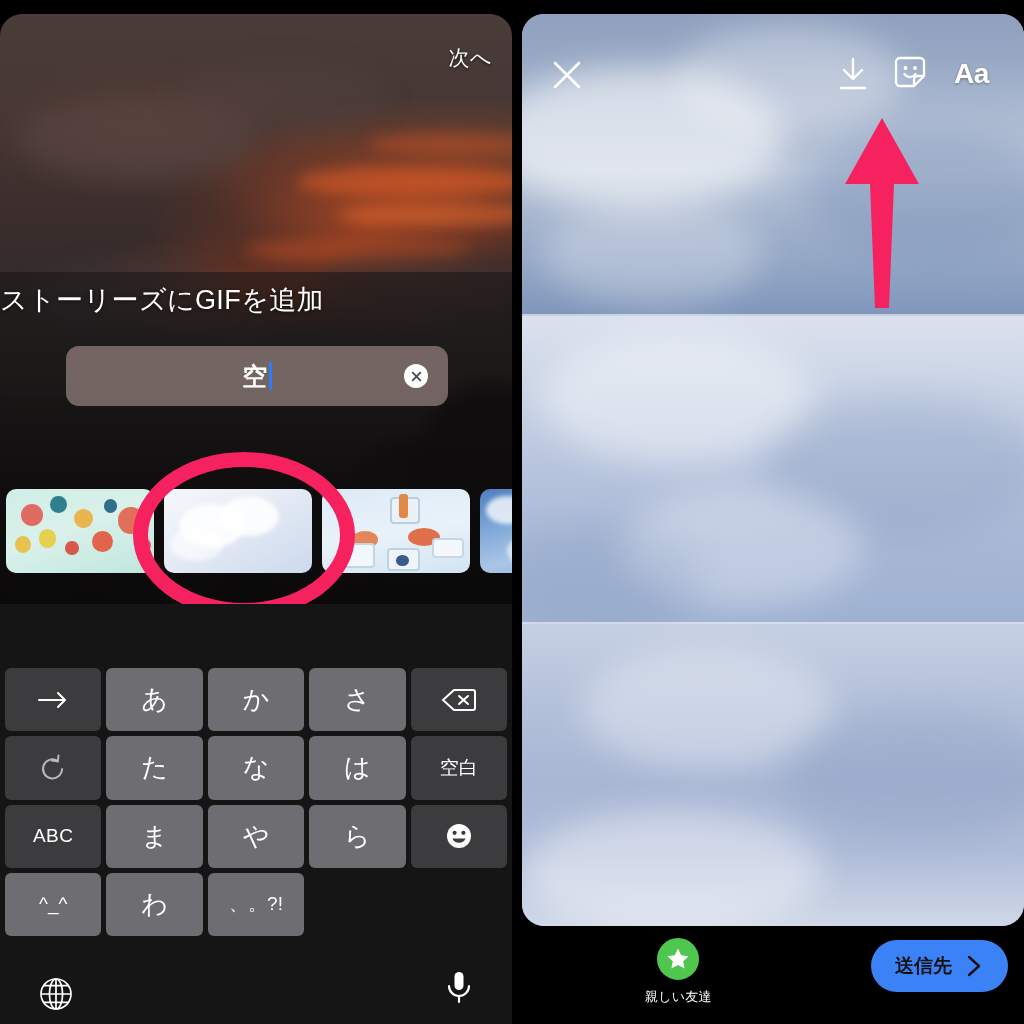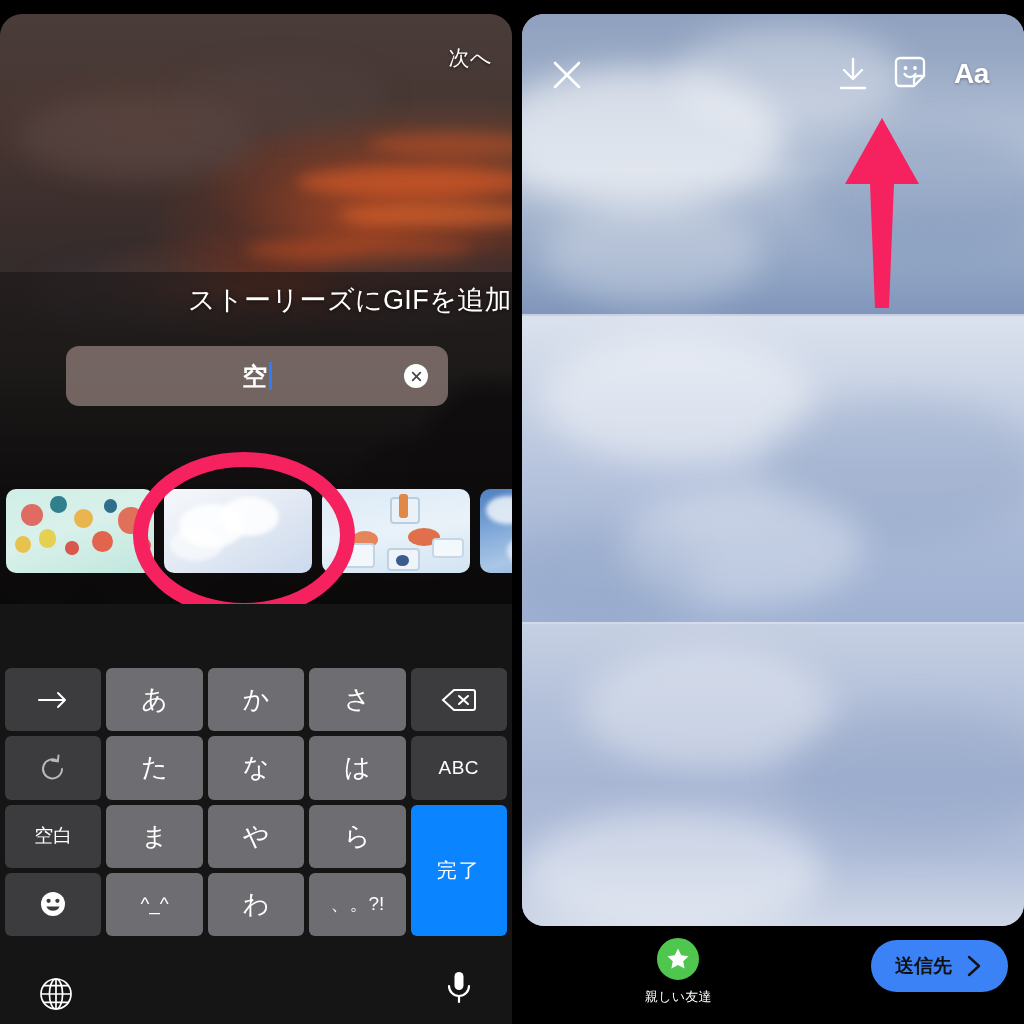--- a/index.html
+++ b/index.html
@@ -51,21 +51,21 @@
   }
 
   
   .gif-sheet{
     position:absolute; left:0; top:272px; width:512px; height:332px;
     background:linear-gradient(180deg,rgba(28,24,24,.62) 0%,rgba(22,19,19,.70) 35%,rgba(14,12,12,.76) 100%);
     backdrop-filter:blur(2px);
   }
   .gif-title{
     position:absolute; left:0; right:0; top:10px;
-    text-align:right; color:#fff; font-size:27px; letter-spacing:.4px;
+    text-align:left; color:#fff; font-size:27px; letter-spacing:.4px;
     text-shadow:0 1px 4px rgba(0,0,0,.65);
   }
   .search-wrap{
     position:absolute; left:66px; top:74px; width:382px; height:60px;
     background:rgba(150,132,128,.72); border-radius:13px;
     display:flex; align-items:center; justify-content:center;
   }
   .search-text{
     color:#fff; font-size:25px; font-weight:700; letter-spacing:.5px;
   }
@@ -285,27 +285,26 @@
 
         <div class="key key-fn">
           <svg width="30" height="30" viewBox="0 0 30 30" fill="none" stroke="#b9b9bb" stroke-width="2" stroke-linecap="round">
             <path d="M24 16 a9.5 9.5 0 1 1 -4.5 -8.2"></path>
             <path d="M20.5 2.5 L19.8 8.4 L13.9 7.6"></path>
           </svg>
         </div>
         <div class="key key-char">た</div>
         <div class="key key-char">な</div>
         <div class="key key-char">は</div>
+        <div class="key key-fn key-sm">空白</div>
+
         <div class="key key-fn key-abc">ABC</div>
-
-        <div class="key key-fn key-sm">空白</div>
         <div class="key key-char">ま</div>
         <div class="key key-char">や</div>
         <div class="key key-char">ら</div>
-        <div class="key key-done">完了</div>
 
         <div class="key key-fn">
           <svg width="30" height="30" viewBox="0 0 30 30">
             <circle cx="15" cy="15" r="12" fill="#fff"></circle>
             <circle cx="10.6" cy="11.8" r="2.1" fill="#3c3c3e"></circle>
             <circle cx="19.4" cy="11.8" r="2.1" fill="#3c3c3e"></circle>
             <path d="M8.4 17.4 a7.2 7.2 0 0 0 13.2 0 Z" fill="#3c3c3e"></path>
           </svg>
         </div>
         <div class="key key-char key-sm">^_^</div>

